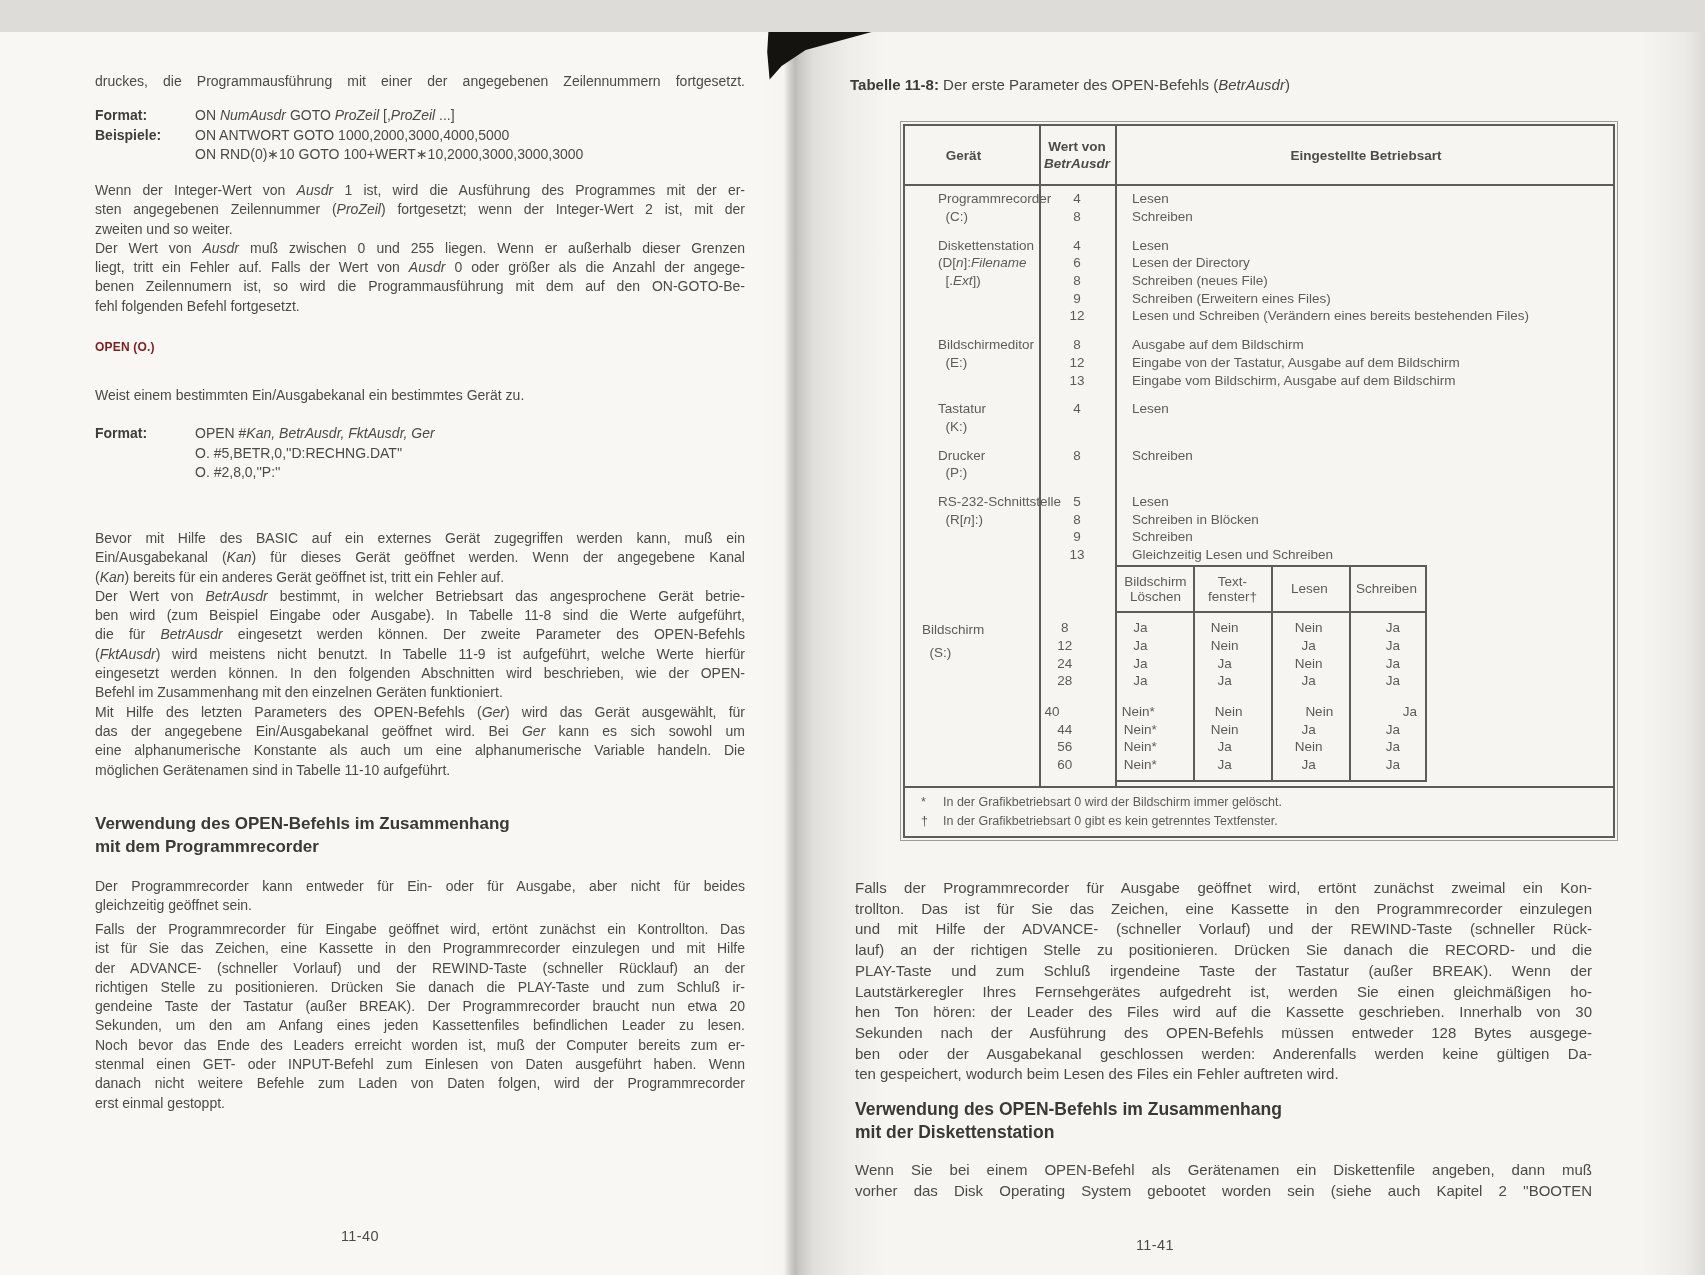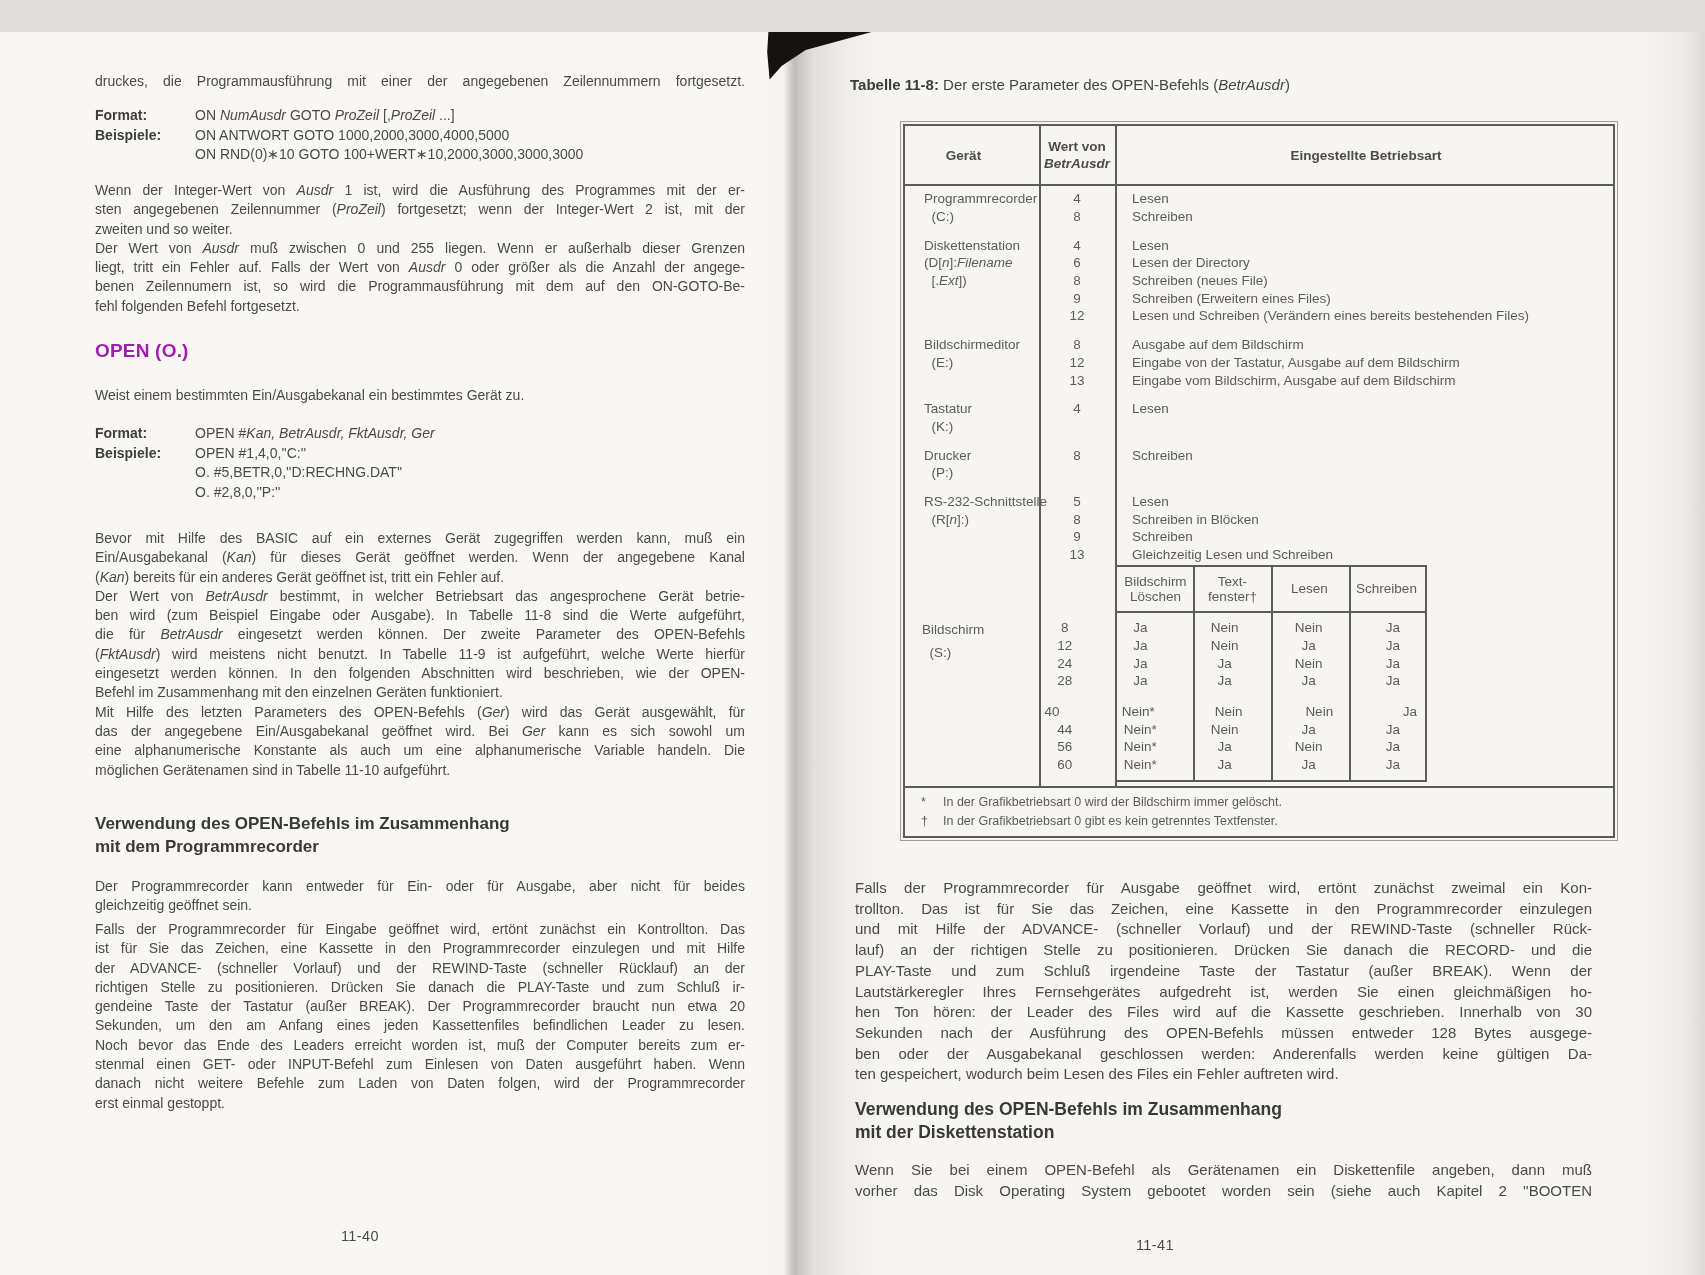--- a/index.html
+++ b/index.html
@@ -8,38 +8,38 @@
   .page{position:absolute;top:0;height:1262px;}
   .page-left{left:0;width:800px;background:#f8f7f4;}
   .page-right{left:800px;width:905px;background:#f6f5f2;}
   .block{position:absolute;}
   .body-l{font-size:14px;line-height:19.3px;}
   .body-r{font-size:15px;line-height:20.7px;}
   .tl{text-align:justify;text-align-last:justify;white-space:normal;}
   .tl.nj{text-align-last:left;}
   .fmtrow{line-height:19.5px;font-size:14px;white-space:pre;}
   .fmtlabel{display:inline-block;width:100px;font-weight:700;color:#3d3d3b;}
-  .h1{font-size:19px;font-weight:700;color:#a21caf;letter-spacing:.2px;}
+  .h1{font-size:12px;font-weight:700;color:#7f1d1d;letter-spacing:.2px;}
   .h2{font-size:17px;font-weight:700;line-height:22.5px;color:#393937;}
   .h2r{font-size:17.5px;font-weight:700;line-height:23px;color:#393937;}
   .pageno{font-size:14.5px;color:#4a4a48;text-align:center;letter-spacing:.4px;}
   .caption{font-size:15px;color:#454543;}
   .caption b{color:#3b3b39;}
   
   .tbl{position:absolute;left:903px;top:92px;width:712px;height:714px;
        border:2px solid #5d5d58;outline:1px solid #a09c95;outline-offset:2px;
        font-size:13.5px;color:#5c5c57;box-sizing:border-box;}
   .vline{position:absolute;width:2px;background:#5d5d58;}
   .thead{position:absolute;left:0;top:0;right:0;height:58px;border-bottom:2px solid #5d5d58;}
   .thc{position:absolute;display:flex;flex-direction:column;align-items:center;justify-content:center;
        font-weight:700;color:#4c4c48;height:58px;line-height:17px;}
   .rows{position:absolute;left:0;top:64px;width:708px;}
   .trow{display:flex;height:17.7px;align-items:center;}
   .trow.gap{margin-top:11px;}
-  .tdev{width:134px;padding-left:19px;white-space:pre;box-sizing:border-box;}
+  .tdev{width:134px;padding-left:33px;white-space:pre;box-sizing:border-box;}
   .tval{width:76px;text-align:center;}
   .tdesc{flex:1;padding-left:17px;}
   .sub{position:absolute;left:210px;top:439px;width:312px;height:217px;
        border:2px solid #5d5d58;box-sizing:border-box;}
   .sub .sv{position:absolute;top:0;bottom:0;width:2px;background:#5d5d58;}
   .sub .shline{position:absolute;left:0;right:0;top:44px;height:2px;background:#5d5d58;}
   .subhead{position:absolute;left:0;top:0;right:0;height:44px;display:flex;}
   .shc{width:77px;display:flex;flex-direction:column;align-items:center;justify-content:center;line-height:15.5px;}
   .subrows{position:absolute;left:134px;top:493px;width:388px;}
   .srow{display:flex;height:17.7px;align-items:center;}
@@ -92,21 +92,20 @@
     </div>
 
   <div class="block h1" style="left:95px;top:308px;width:400px">OPEN (O.)</div>
 
   <div class="block body-l" style="left:95px;top:354px;width:650px">
       <div class="tl nj"><span>Weist einem bestimmten Ein/Ausgabekanal ein bestimmtes Gerät zu.</span></div>
     </div>
 
   <div class="block" style="left:95px;top:392px;width:650px">
       <div class="fmtrow"><span class="fmtlabel">Format:</span><span class="fmtval"><span>OPEN #</span><i>Kan, BetrAusdr, FktAusdr, Ger</i></span></div>
-      <div class="fmtrow"><span class="fmtlabel">Beispiele:</span><span class="fmtval"><span>OPEN #1,4,0,''C:''</span></span></div>
       <div class="fmtrow"><span class="fmtlabel"></span><span class="fmtval"><span>O. #5,BETR,0,''D:RECHNG.DAT''</span></span></div>
       <div class="fmtrow"><span class="fmtlabel"></span><span class="fmtval"><span>O. #2,8,0,''P:''</span></span></div>
     </div>
 
   <div class="block body-l" style="left:95px;top:497px;width:650px">
       <div class="tl"><span>Bevor mit Hilfe des BASIC auf ein externes Gerät zugegriffen werden kann, muß ein</span></div>
       <div class="tl"><span>Ein/Ausgabekanal (</span><i>Kan</i><span>) für dieses Gerät geöffnet werden. Wenn der angegebene Kanal</span></div>
       <div class="tl nj"><span>(</span><i>Kan</i><span>) bereits für ein anderes Gerät geöffnet ist, tritt ein Fehler auf.</span></div>
       <div class="tl"><span>Der Wert von </span><i>BetrAusdr</i><span> bestimmt, in welcher Betriebsart das angesprochene Gerät betrie-</span></div>
       <div class="tl"><span>ben wird (zum Beispiel Eingabe oder Ausgabe). In Tabelle 11-8 sind die Werte aufgeführt,</span></div>

